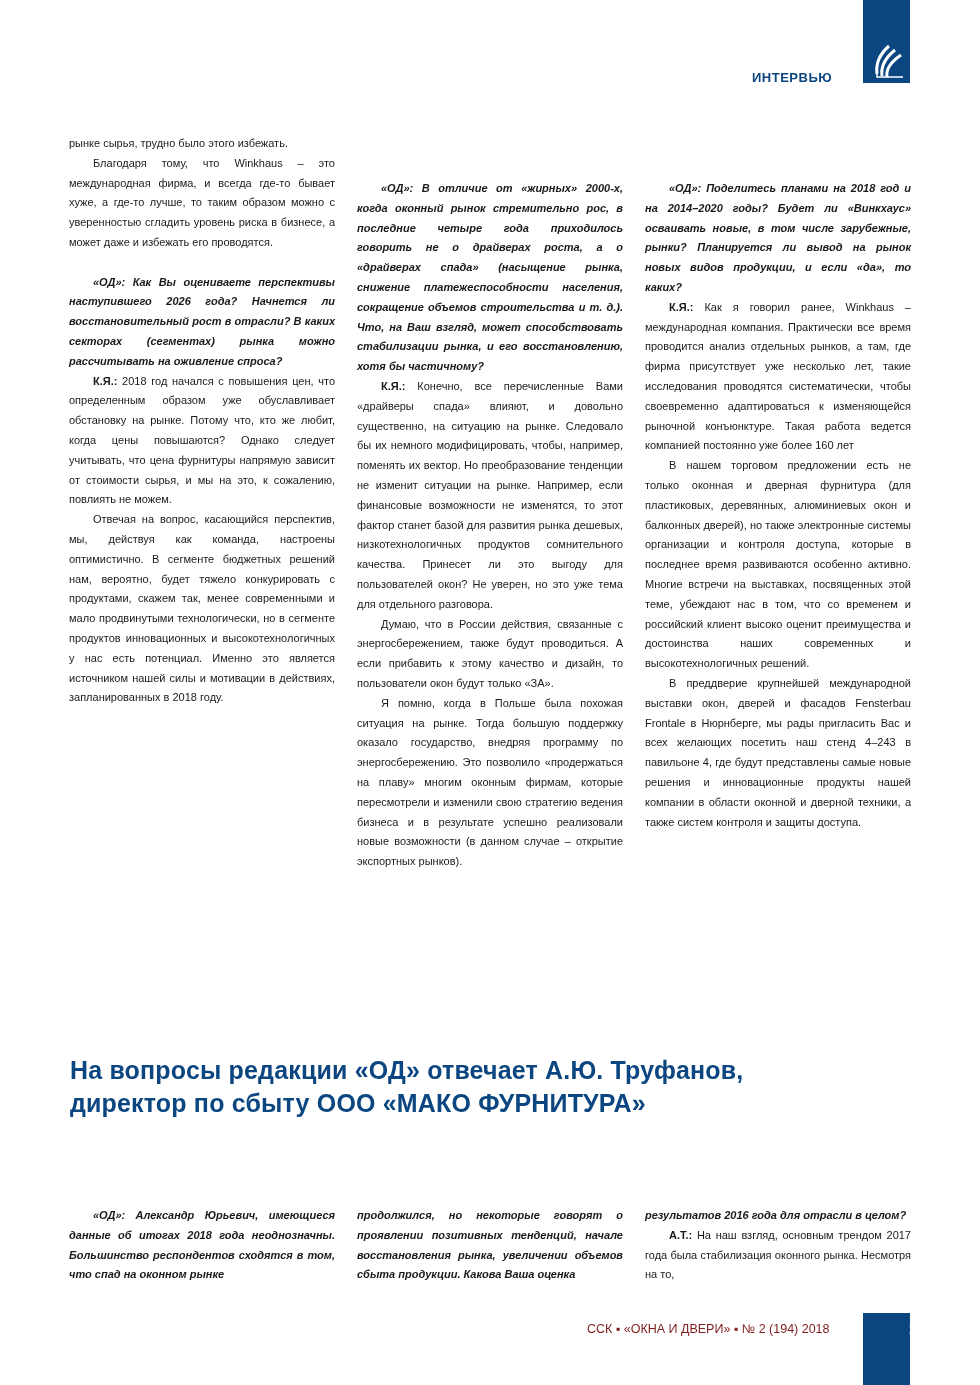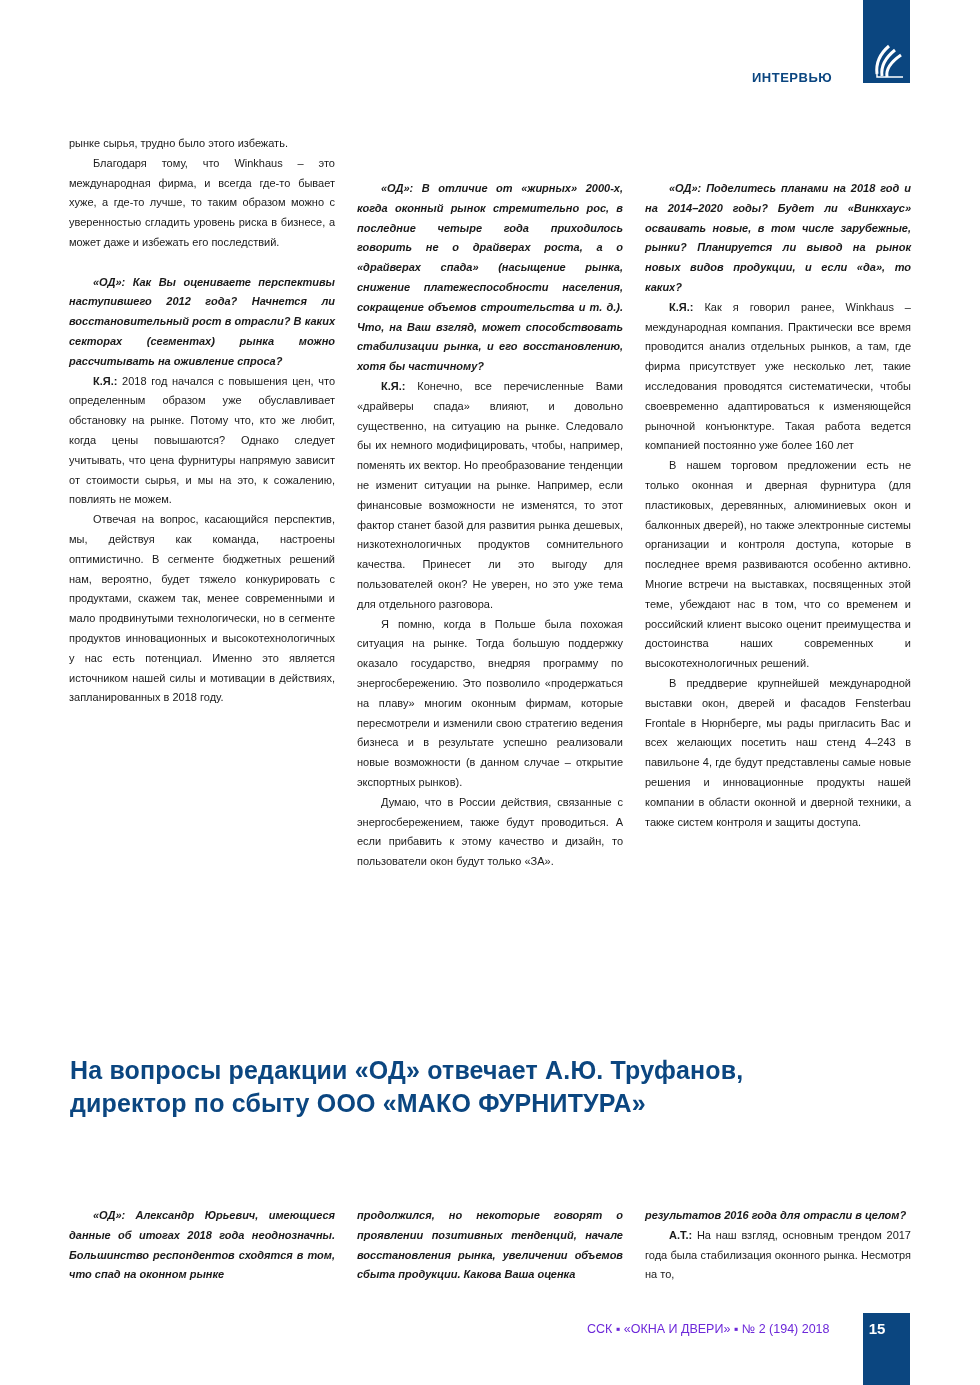--- a/index.html
+++ b/index.html
@@ -17,50 +17,50 @@
   .sp { font-weight:bold; }
   #c1 { left:69px; top:134px; }
   #c2 { left:357px; top:134px; }
   #c3 { left:645px; top:134px; }
   .headline { position:absolute; left:70px; top:1054px; font-size:26px; line-height:33px;
               font-weight:bold; color:#0b4680; letter-spacing:0.2px; transform:scaleX(0.96);
               transform-origin:left top; }
   #b1 { left:69px; top:1161px; }
   #b2 { left:357px; top:1161px; }
   #b3 { left:645px; top:1161px; }
-  .footer { position:absolute; left:587px; top:1322px; font-size:12.5px; color:#6d28d9; }
+  .footer { position:absolute; left:587px; top:1322px; font-size:12.5px; color:#7f1d1d; }
   .page-box { position:absolute; left:863px; top:1313px; width:47px; height:72px; background:#0b4680; }
   .page-num { position:absolute; left:0; width:28px; top:7px; text-align:center; color:#fff;
-              font-weight:bold; font-size:15px; }
+              font-weight:bold; font-size:15px;padding-left:40px; }
 </style>
 </head>
 <body>
 
 <div class="logo-box">
   <svg width="36" height="40" viewBox="0 0 36 40">
     <path d="M8 36 Q6 20 20 8" stroke="#fff" stroke-width="3" fill="none"></path>
     <path d="M13 38 Q11 24 26 12" stroke="#fff" stroke-width="3" fill="none"></path>
     <path d="M18 39 Q16 28 32 17" stroke="#fff" stroke-width="3" fill="none"></path>
     <path d="M8 36 L8 39 L34 39" stroke="#fff" stroke-width="1.5" fill="none"></path>
   </svg>
 </div>
 <div class="section-label">ИНТЕРВЬЮ</div>
 
 <div class="col" id="c1">
     <p class="noindent">рынке сырья, трудно было этого избежать.</p>
-    <p>Благодаря тому, что Winkhaus – это международная фирма, и всегда где-то бывает хуже, а где-то лучше, то таким образом можно с уверенностью сгладить уровень риска в бизнесе, а может даже и избежать его последствий.</p>
-    <p class="q gap">«ОД»: Как Вы оцениваете перспективы наступившего 2012 года? Начнется ли восстановительный рост в отрасли? В каких секторах (сегментах) рынка можно рассчитывать на оживление спроса?</p>
+    <p>Благодаря тому, что Winkhaus – это международная фирма, и всегда где-то бывает хуже, а где-то лучше, то таким образом можно с уверенностью сгладить уровень риска в бизнесе, а может даже и избежать его проводятся.</p>
+    <p class="q gap">«ОД»: Как Вы оцениваете перспективы наступившего 2026 года? Начнется ли восстановительный рост в отрасли? В каких секторах (сегментах) рынка можно рассчитывать на оживление спроса?</p>
     <p><span class="sp">К.Я.:</span> 2018 год начался с повышения цен, что определенным образом уже обуславливает обстановку на рынке. Потому что, кто же любит, когда цены повышаются? Однако следует учитывать, что цена фурнитуры напрямую зависит от стоимости сырья, и мы на это, к сожалению, повлиять не можем.</p>
     <p>Отвечая на вопрос, касающийся перспектив, мы, действуя как команда, настроены оптимистично. В сегменте бюджетных решений нам, вероятно, будет тяжело конкурировать с продуктами, скажем так, менее современными и мало продвинутыми технологически, но в сегменте продуктов инновационных и высокотехнологичных у нас есть потенциал. Именно это является источником нашей силы и мотивации в действиях, запланированных в 2018 году.</p>
   </div>
 <div class="col" id="c2">
     <p class="q">«ОД»: В отличие от «жирных» 2000-х, когда оконный рынок стремительно рос, в последние четыре года приходилось говорить не о драйверах роста, а о «драйверах спада» (насыщение рынка, снижение платежеспособности населения, сокращение объемов строительства и т. д.). Что, на Ваш взгляд, может способствовать стабилизации рынка, и его восстановлению, хотя бы частичному?</p>
     <p><span class="sp">К.Я.:</span> Конечно, все перечисленные Вами «драйверы спада» влияют, и довольно существенно, на ситуацию на рынке. Следовало бы их немного модифицировать, чтобы, например, поменять их вектор. Но преобразование тенденции не изменит ситуации на рынке. Например, если финансовые возможности не изменятся, то этот фактор станет базой для развития рынка дешевых, низкотехнологичных продуктов сомнительного качества. Принесет ли это выгоду для пользователей окон? Не уверен, но это уже тема для отдельного разговора.</p>
+    <p>Думаю, что в России действия, связанные с энергосбережением, также будут проводиться. А если прибавить к этому качество и дизайн, то пользователи окон будут только «ЗА».</p>
     <p>Я помню, когда в Польше была похожая ситуация на рынке. Тогда большую поддержку оказало государство, внедряя программу по энергосбережению. Это позволило «продержаться на плаву» многим оконным фирмам, которые пересмотрели и изменили свою стратегию ведения бизнеса и в результате успешно реализовали новые возможности (в данном случае – открытие экспортных рынков).</p>
-    <p>Думаю, что в России действия, связанные с энергосбережением, также будут проводиться. А если прибавить к этому качество и дизайн, то пользователи окон будут только «ЗА».</p>
   </div>
 <div class="col" id="c3">
     <p class="q">«ОД»: Поделитесь планами на 2018 год и на 2014–2020 годы? Будет ли «Винкхаус» осваивать новые, в том числе зарубежные, рынки? Планируется ли вывод на рынок новых видов продукции, и если «да», то каких?</p>
     <p><span class="sp">К.Я.:</span> Как я говорил ранее, Winkhaus – международная компания. Практически все время проводится анализ отдельных рынков, а там, где фирма присутствует уже несколько лет, такие исследования проводятся систематически, чтобы своевременно адаптироваться к изменяющейся рыночной конъюнктуре. Такая работа ведется компанией постоянно уже более 160 лет</p>
     <p>В нашем торговом предложении есть не только оконная и дверная фурнитура (для пластиковых, деревянных, алюминиевых окон и балконных дверей), но также электронные системы организации и контроля доступа, которые в последнее время развиваются особенно активно. Многие встречи на выставках, посвященных этой теме, убеждают нас в том, что со временем и российский клиент высоко оценит преимущества и достоинства наших современных и высокотехнологичных решений.</p>
     <p>В преддверие крупнейшей международной выставки окон, дверей и фасадов Fensterbau Frontale в Нюрнберге, мы рады пригласить Вас и всех желающих посетить наш стенд 4–243 в павильоне 4, где будут представлены самые новые решения и инновационные продукты нашей компании в области оконной и дверной техники, а также систем контроля и защиты доступа.</p>
   </div>
 
 <div class="headline">
   <div>На вопросы редакции «ОД» отвечает А.Ю. Труфанов,</div>

